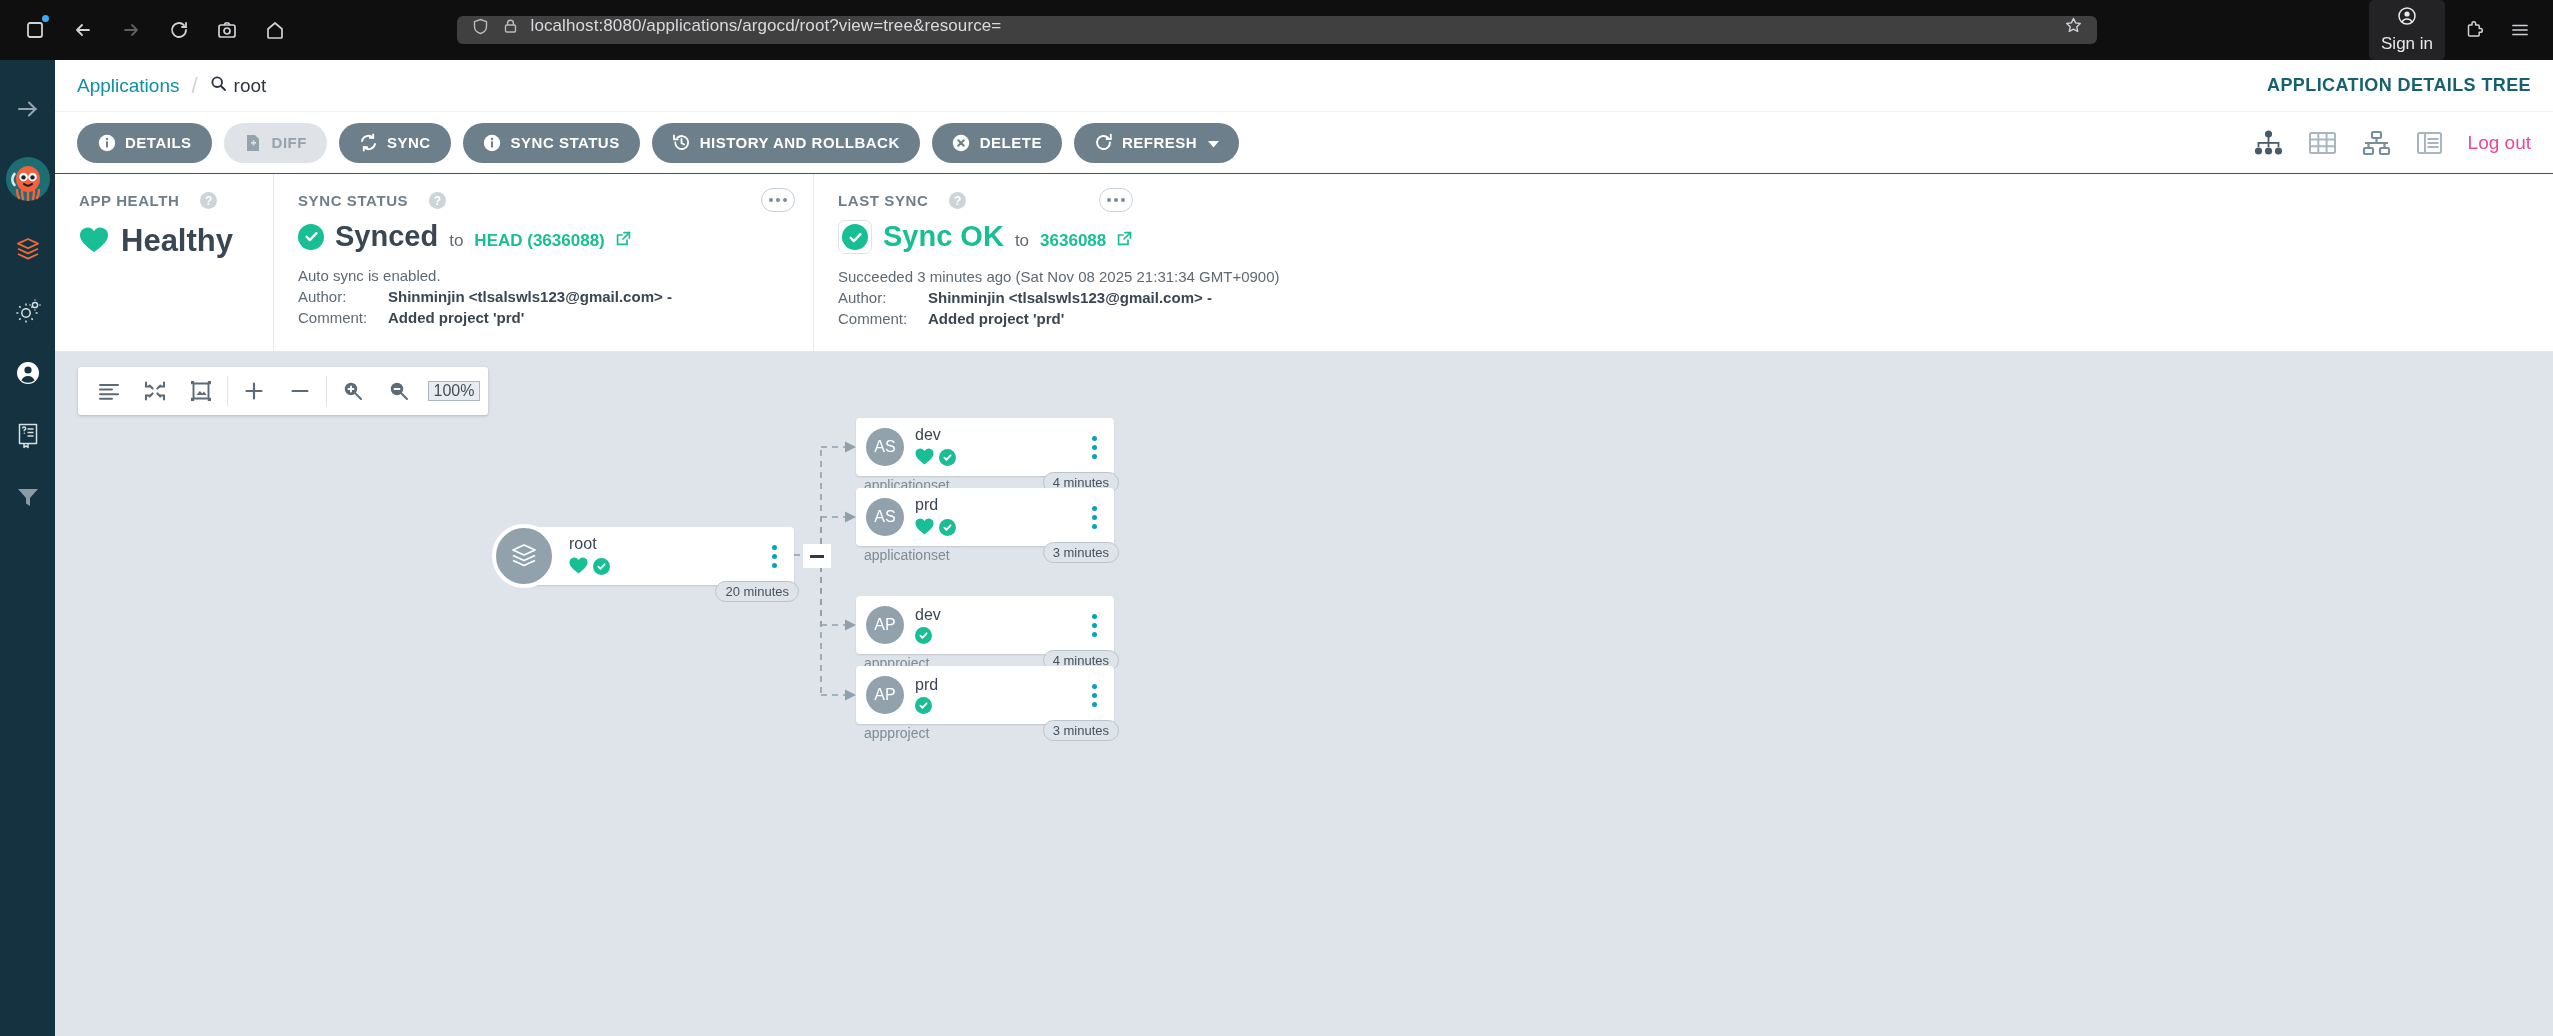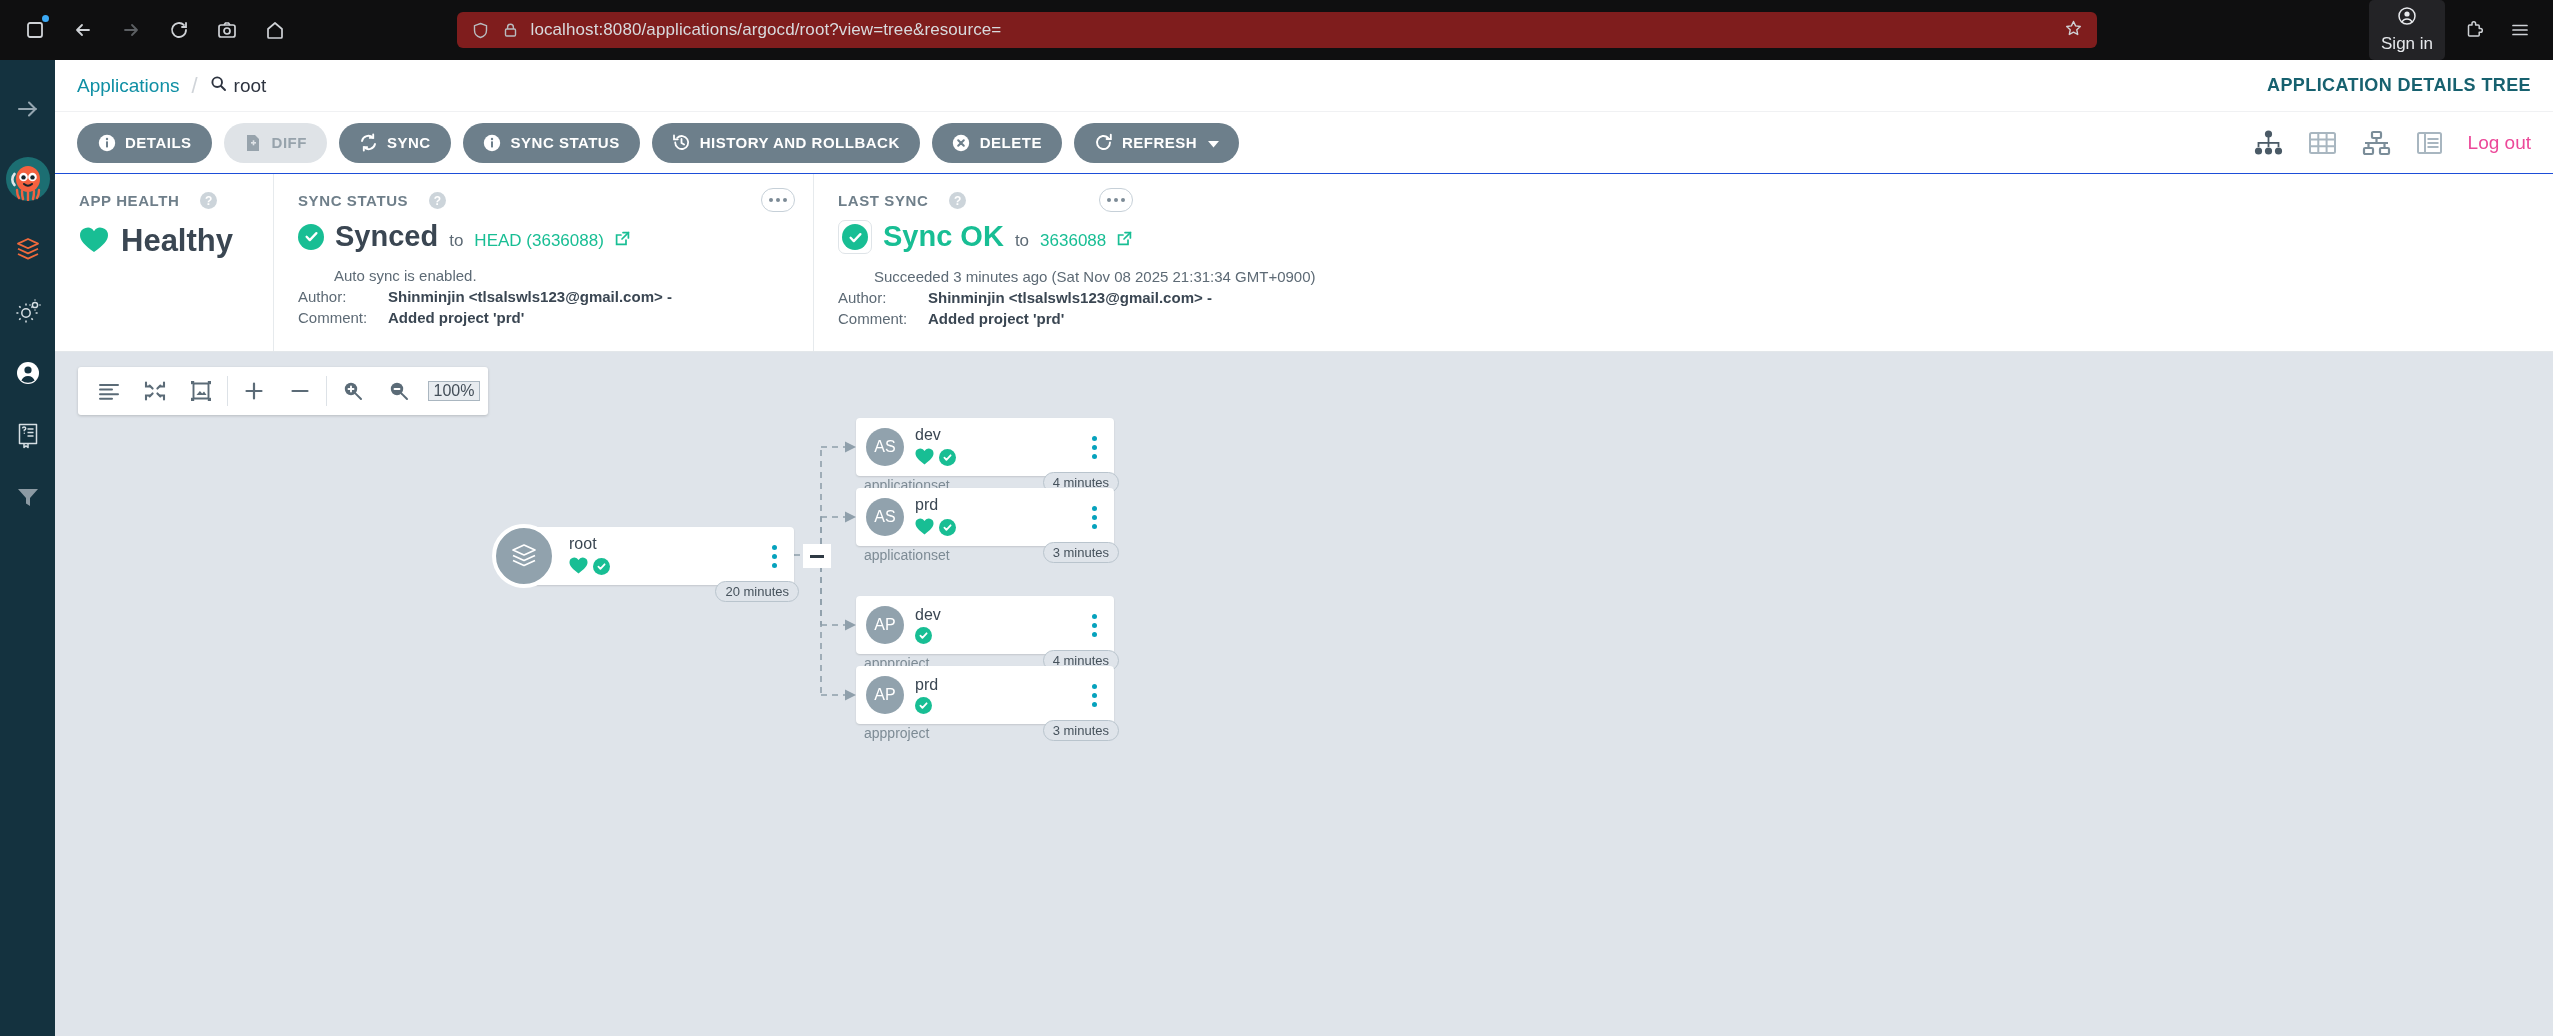--- a/index.html
+++ b/index.html
@@ -27,23 +27,23 @@
   .chrome-icon svg { display: block; }
   .chrome-icon.dim { color: #5c5f63; }
   .tab-square { position: relative; }
   .tab-square .dot {
     position: absolute; top: 2px; right: 3px;
     width: 7px; height: 7px; border-radius: 50%;
     background: #3ba9f5;
   }
   .url-wrap {
     position: absolute; left: 50%; transform: translateX(-50%);
-    width: 1640px; height: 36px;
-    background: #7f1d1d; border-radius: 6px;
-    display: flex; align-items: center; gap: 10px;
+    width: 1640px; height: 28px;
+    background: #404040; border-radius: 6px;
+    display: flex; gap: 10px;
     padding: 0 14px;
   }
   .url-text {
     color: #d8dadd; font-size: 17px; letter-spacing: .1px;
     white-space: nowrap; overflow: hidden;
     flex: 1 1 auto;
   }
   .url-star { color: #cfd2d6; margin-left: auto; }
   .signin-btn {
     display: flex; align-items: center; gap: 8px;
@@ -152,22 +152,22 @@
   .health-line {
     display: flex; align-items: center; gap: 12px; margin-top: 14px;
   }
   .health-text { font-size: 31px; color: #3a4652; font-weight: bold; }
   .card-sync { width: 540px; }
   .card-last { flex: 1 1 auto; }
   .big-line { display: flex; align-items: baseline; gap: 11px; margin-top: 11px; }
   .big-status { font-size: 29px; font-weight: bold; color: #3a4652; }
   .big-status.green { color: #18be94; }
   .to-word { font-size: 17px; color: #5d6a75; }
-  .rev-link { font-size: 17px; color: #18be94; font-weight: normal; display: inline-flex; align-items: center; gap: 11px;}
-  .sub-text { font-size: 15px; color: #5d6a75; margin-top: 14px; margin-left: 36px; }
+  .rev-link { font-size: 17px; color: #18be94; font-weight: bold; display: inline-flex; align-items: center; gap: 11px;}
+  .sub-text { font-size: 15px; color: #5d6a75; margin-top: 14px; }
   .kv { display: flex; margin-top: 4px; font-size: 15px; }
   .kv-k { width: 90px; color: #5d6a75; padding-right: 9px; }
   .kv-v { color: #3a4652; font-weight: bold; }
   .dots-btn {
     position: absolute; top: 14px; right: 18px;
     width: 34px; height: 24px; border-radius: 12px;
     border: 1px solid #c6d0d8; background: #fff;
     display: flex; align-items: center; justify-content: center; gap: 3px;
     cursor: pointer;
   }

